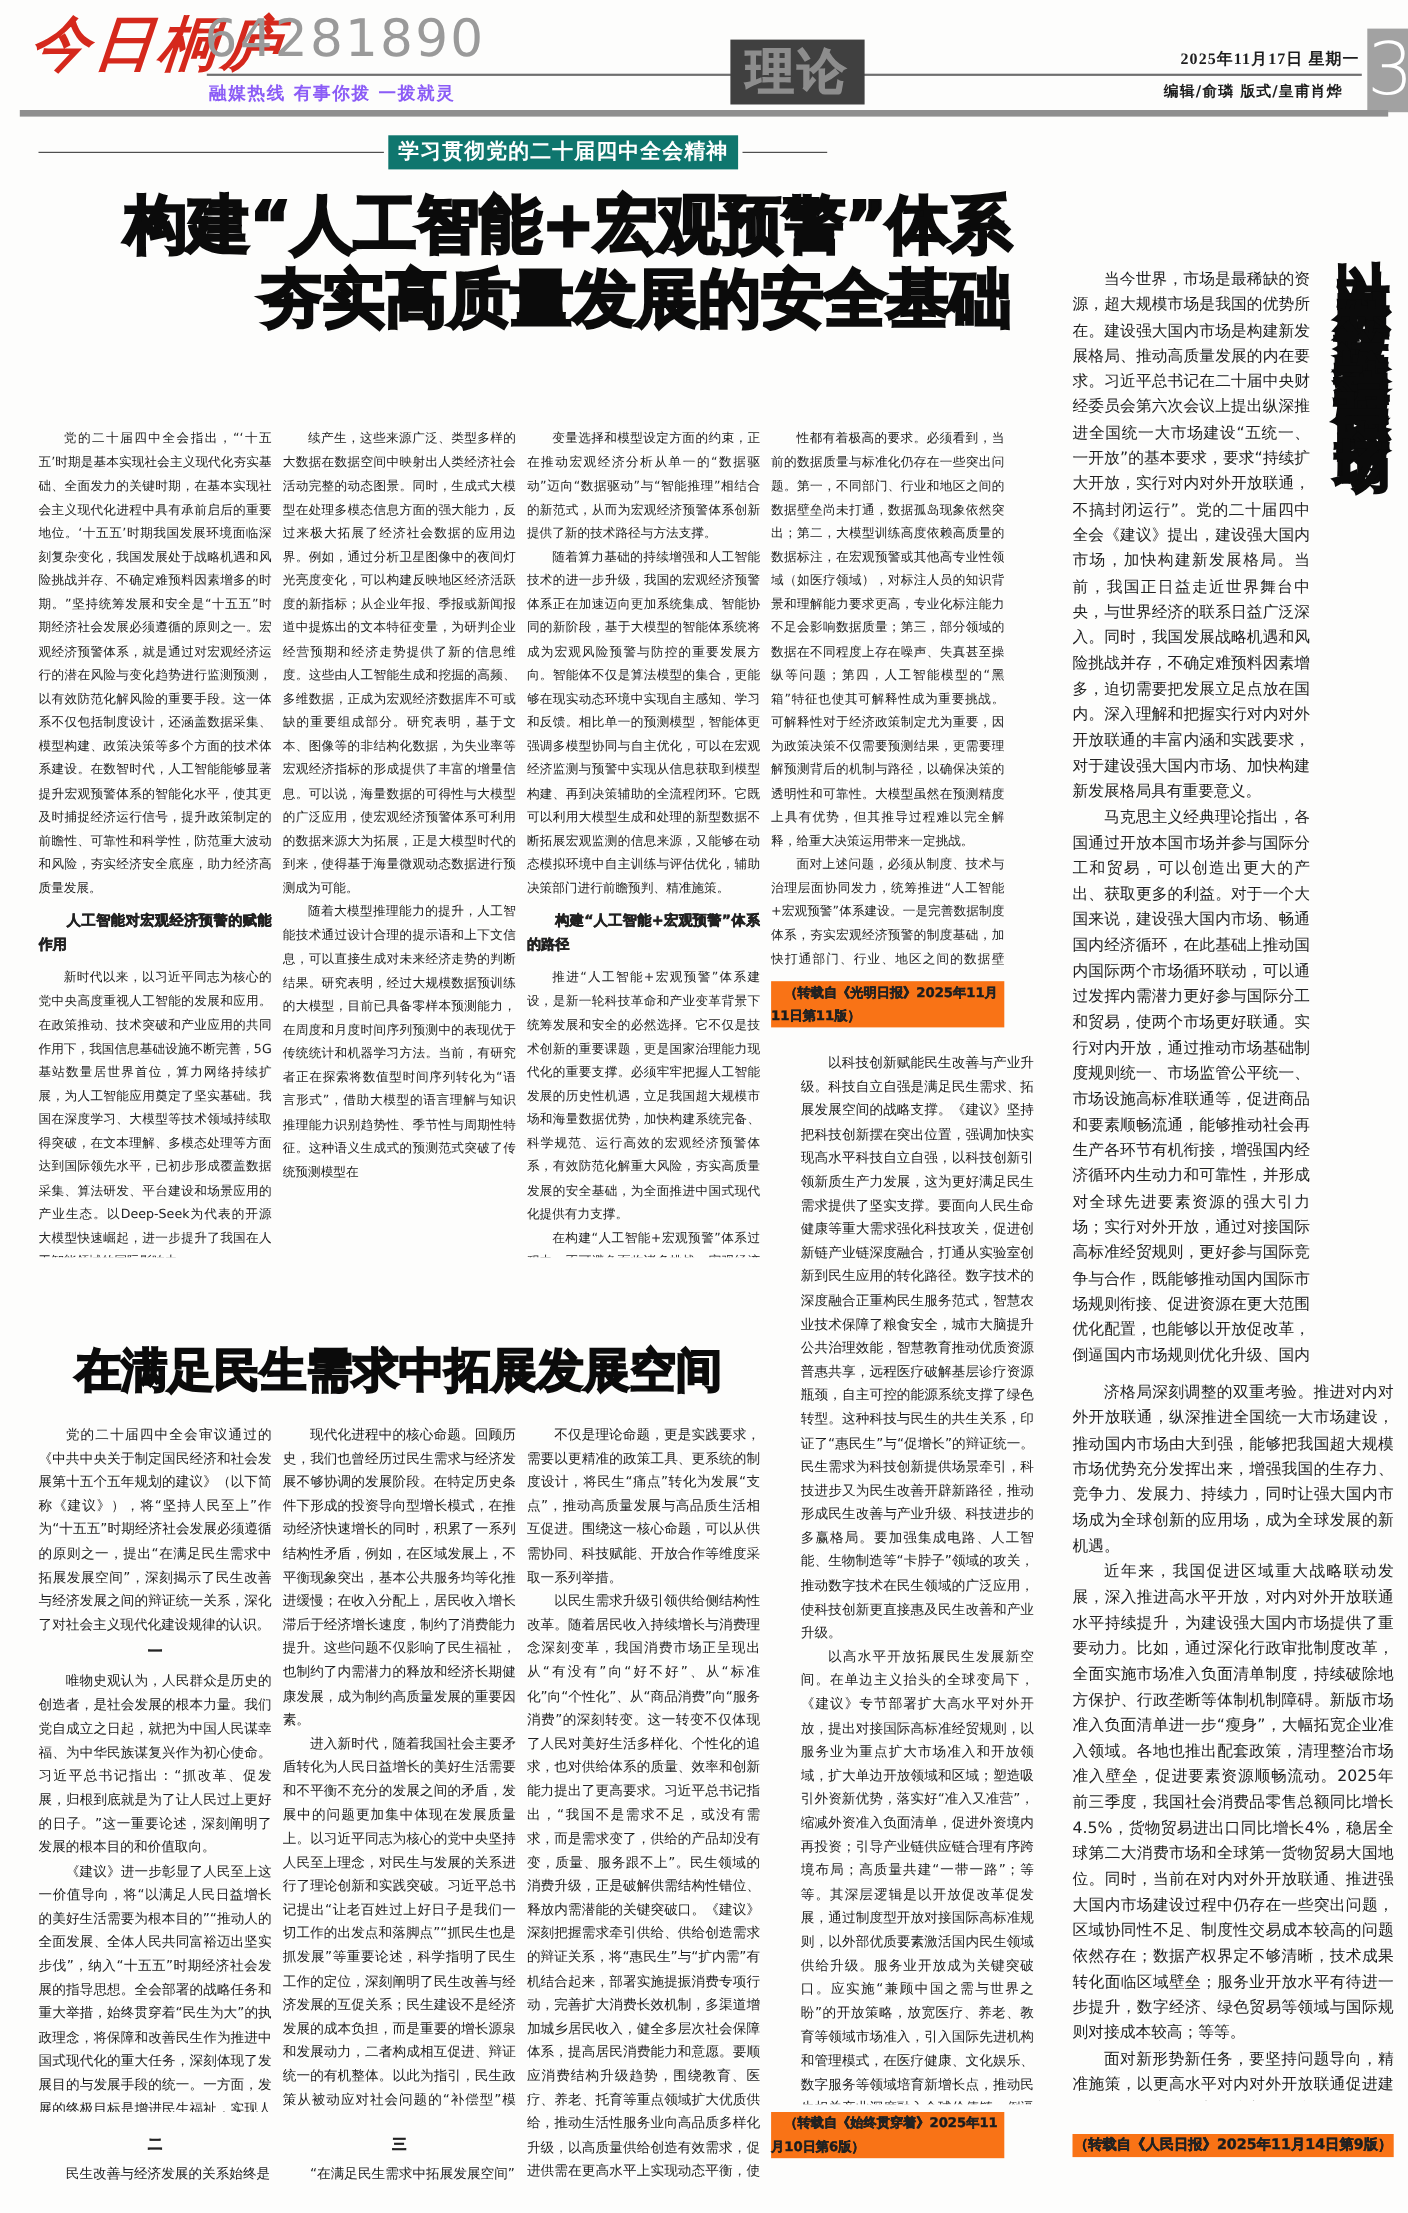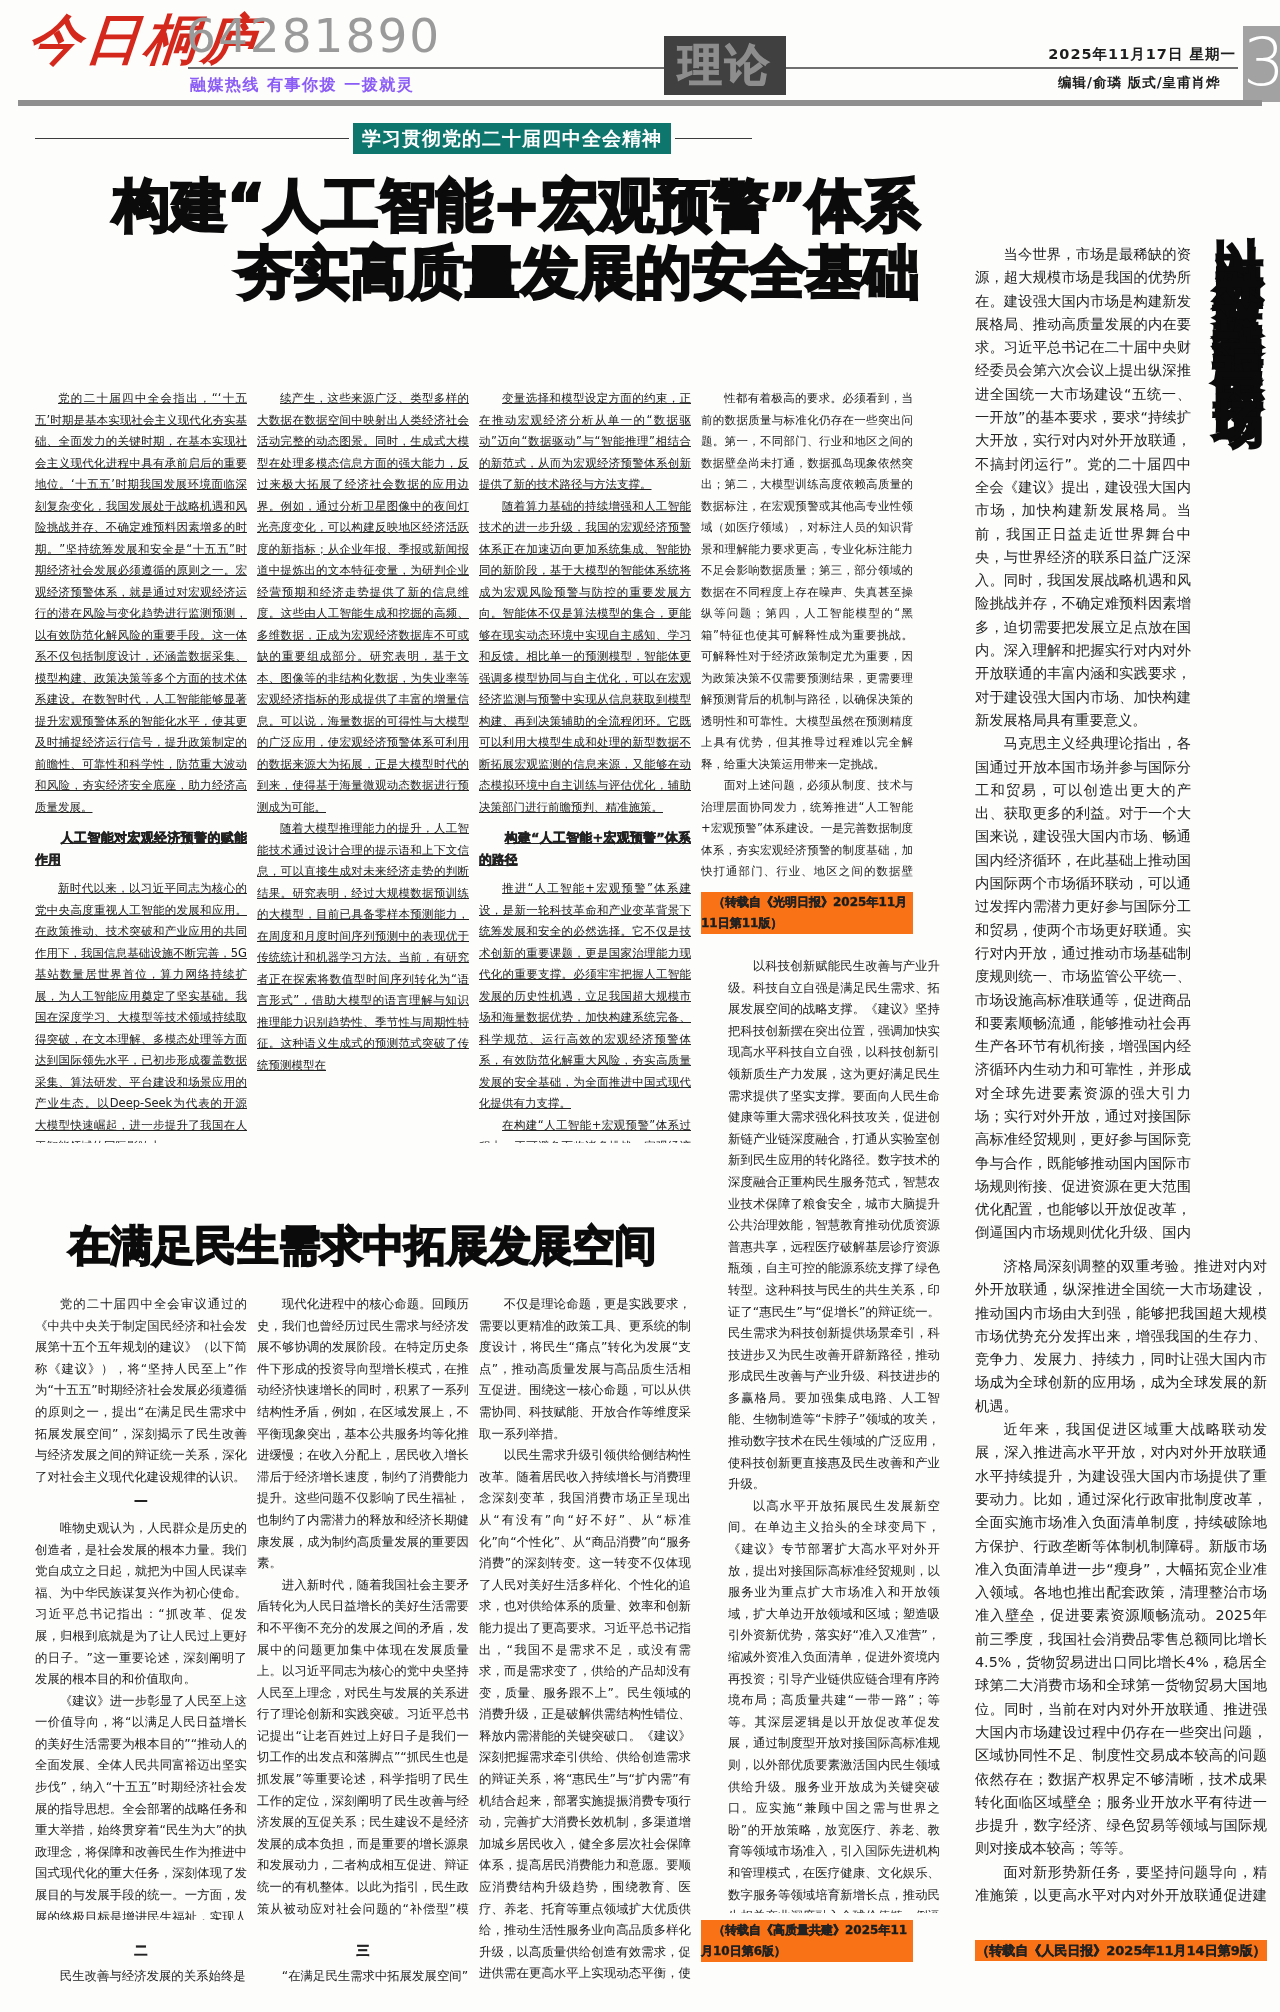--- a/index.html
+++ b/index.html
@@ -8,40 +8,40 @@
   .abs{position:absolute;}
   
   .logo{left:28px;top:4px;font-size:54px;font-weight:900;color:#d5281c;
         font-family:"DejaVu Serif","Liberation Serif",serif;font-style:italic;
         letter-spacing:4px;transform:skewX(-5deg);}
   .phone{left:186px;top:8px;font-size:47px;color:#9a9a9a;letter-spacing:2px;font-weight:500;}
   .headrule{left:188px;top:67px;width:1050px;height:2px;background:#6f6f6f;}
   .hotline{left:190px;top:75px;font-size:16px;font-weight:bold;color:#8b5cf6;letter-spacing:1.5px;}
   .section-name{left:664px;top:36px;font-size:44px;font-weight:900;color:#8d8d8d;
         letter-spacing:3px;background:#404040;padding:0 14px;-webkit-text-stroke:1.2px #8d8d8d;}
-  .datebox{right:44px;top:44px;text-align:right;}
+  .datebox{right:44px;top:44px;text-align:right;font-family:Liberation Serif, serif;}
   .date{font-size:14.5px;font-weight:bold;color:#1d1d1d;letter-spacing:1px;}
   .editors{left:1058px;top:74px;font-size:13.5px;font-weight:bold;color:#1d1d1d;letter-spacing:1px;}
   .pagenum{left:1243px;top:26px;width:37px;height:76px;background:#a2a2a2;color:#fff;
         font-size:66px;line-height:74px;text-align:center;font-weight:300;}
   .graybar{left:18px;top:100px;width:1244px;height:6px;background:#8f8f8f;}
   
   .banner{left:353px;top:123px;width:318px;height:31px;background:#0f766e;color:#fff;
         font-size:19px;font-weight:bold;line-height:31px;text-align:center;letter-spacing:1px;}
   .bline-l{left:35px;top:138px;width:314px;height:1px;background:#3c3c3c;}
   .bline-r{left:675px;top:138px;width:77px;height:1px;background:#3c3c3c;}
   
   .a1-title{left:20px;top:172px;width:900px;text-align:right;color:#0b0b0b;
         font-size:57px;line-height:67px;font-weight:900;-webkit-text-stroke:2.6px #0b0b0b;
         letter-spacing:0px;}
   .a2-title{left:35px;top:1218px;width:655px;text-align:center;color:#0b0b0b;
         font-size:42px;font-weight:900;-webkit-text-stroke:2px #0b0b0b;}
   
   .a1col{width:212px;font-size:11.5px;line-height:21.5px;text-align:justify;color:#222;}
-  .a1c{top:388px;height:755px;overflow:hidden;text-decoration:underline;}
+  .a1c{top:388px;height:755px;overflow:hidden;}
   
   .a2col{width:212px;font-size:12.4px;line-height:21.6px;text-align:justify;color:#222;
         display:flex;flex-direction:column;}
   .a2c{top:1293px;height:694px;gap:16px;}
   .flexfill{flex:1 1 auto;overflow:hidden;}
   
   .a3col{font-size:14.3px;line-height:23.3px;text-align:justify;color:#222;}
   .vtitle{left:1202px;top:198px;height:1056px;width:72px;writing-mode:vertical-rl;
         font-size:50px;line-height:70px;font-weight:900;color:#0b0b0b;
         -webkit-text-stroke:2.2px #0b0b0b;letter-spacing:9px;}
@@ -131,21 +131,21 @@
         <p class="bodyp">不仅是理论命题，更是实践要求，需要以更精准的政策工具、更系统的制度设计，将民生“痛点”转化为发展“支点”，推动高质量发展与高品质生活相互促进。围绕这一核心命题，可以从供需协同、科技赋能、开放合作等维度采取一系列举措。</p>
         <p class="bodyp">以民生需求升级引领供给侧结构性改革。随着居民收入持续增长与消费理念深刻变革，我国消费市场正呈现出从“有没有”向“好不好”、从“标准化”向“个性化”、从“商品消费”向“服务消费”的深刻转变。这一转变不仅体现了人民对美好生活多样化、个性化的追求，也对供给体系的质量、效率和创新能力提出了更高要求。习近平总书记指出，“我国不是需求不足，或没有需求，而是需求变了，供给的产品却没有变，质量、服务跟不上”。民生领域的消费升级，正是破解供需结构性错位、释放内需潜能的关键突破口。《建议》深刻把握需求牵引供给、供给创造需求的辩证关系，将“惠民生”与“扩内需”有机结合起来，部署实施提振消费专项行动，完善扩大消费长效机制，多渠道增加城乡居民收入，健全多层次社会保障体系，提高居民消费能力和意愿。要顺应消费结构升级趋势，围绕教育、医疗、养老、托育等重点领域扩大优质供给，推动生活性服务业向高品质多样化升级，以高质量供给创造有效需求，促进供需在更高水平上实现动态平衡，使民生需求升级成为产业升级、动能转换的强大牵引。</p>
       </div>
   </div>
   <div class="abs a2col" style="left:728px;top:955px;height:958px;overflow:hidden">
     <div class="flexfill">
         <p class="bodyp">以科技创新赋能民生改善与产业升级。科技自立自强是满足民生需求、拓展发展空间的战略支撑。《建议》坚持把科技创新摆在突出位置，强调加快实现高水平科技自立自强，以科技创新引领新质生产力发展，这为更好满足民生需求提供了坚实支撑。要面向人民生命健康等重大需求强化科技攻关，促进创新链产业链深度融合，打通从实验室创新到民生应用的转化路径。数字技术的深度融合正重构民生服务范式，智慧农业技术保障了粮食安全，城市大脑提升公共治理效能，智慧教育推动优质资源普惠共享，远程医疗破解基层诊疗资源瓶颈，自主可控的能源系统支撑了绿色转型。这种科技与民生的共生关系，印证了“惠民生”与“促增长”的辩证统一。民生需求为科技创新提供场景牵引，科技进步又为民生改善开辟新路径，推动形成民生改善与产业升级、科技进步的多赢格局。要加强集成电路、人工智能、生物制造等“卡脖子”领域的攻关，推动数字技术在民生领域的广泛应用，使科技创新更直接惠及民生改善和产业升级。</p>
         <p class="bodyp">以高水平开放拓展民生发展新空间。在单边主义抬头的全球变局下，《建议》专节部署扩大高水平对外开放，提出对接国际高标准经贸规则，以服务业为重点扩大市场准入和开放领域，扩大单边开放领域和区域；塑造吸引外资新优势，落实好“准入又准营”，缩减外资准入负面清单，促进外资境内再投资；引导产业链供应链合理有序跨境布局；高质量共建“一带一路”；等等。其深层逻辑是以开放促改革促发展，通过制度型开放对接国际高标准规则，以外部优质要素激活国内民生领域供给升级。服务业开放成为关键突破口。应实施“兼顾中国之需与世界之盼”的开放策略，放宽医疗、养老、教育等领域市场准入，引入国际先进机构和管理模式，在医疗健康、文化娱乐、数字服务等领域培育新增长点，推动民生相关产业深度融入全球价值链，倒逼国内服务标准提升，将开放成果切实转化为民生领域的优质供给。</p>
       </div>
   </div>
-  <div class="abs attrbox attribution" style="left:701px;top:1920px;width:212px">（转载自《高质量共建》2025年11月10日第6版）</div>
+  <div class="abs attrbox attribution" style="left:701px;top:1920px;width:212px">（转载自《始终贯穿着》2025年11月10日第6版）</div>
 
   <div class="abs a3col" style="left:975px;top:243px;width:216px;height:1002px;overflow:hidden">
       <p class="bodyp">当今世界，市场是最稀缺的资源，超大规模市场是我国的优势所在。建设强大国内市场是构建新发展格局、推动高质量发展的内在要求。习近平总书记在二十届中央财经委员会第六次会议上提出纵深推进全国统一大市场建设“五统一、一开放”的基本要求，要求“持续扩大开放，实行对内对外开放联通，不搞封闭运行”。党的二十届四中全会《建议》提出，建设强大国内市场，加快构建新发展格局。当前，我国正日益走近世界舞台中央，与世界经济的联系日益广泛深入。同时，我国发展战略机遇和风险挑战并存，不确定难预料因素增多，迫切需要把发展立足点放在国内。深入理解和把握实行对内对外开放联通的丰富内涵和实践要求，对于建设强大国内市场、加快构建新发展格局具有重要意义。</p>
       <p class="bodyp">马克思主义经典理论指出，各国通过开放本国市场并参与国际分工和贸易，可以创造出更大的产出、获取更多的利益。对于一个大国来说，建设强大国内市场、畅通国内经济循环，在此基础上推动国内国际两个市场循环联动，可以通过发挥内需潜力更好参与国际分工和贸易，使两个市场更好联通。实行对内开放，通过推动市场基础制度规则统一、市场监管公平统一、市场设施高标准联通等，促进商品和要素顺畅流通，能够推动社会再生产各环节有机衔接，增强国内经济循环内生动力和可靠性，并形成对全球先进要素资源的强大引力场；实行对外开放，通过对接国际高标准经贸规则，更好参与国际竞争与合作，既能够推动国内国际市场规则衔接、促进资源在更大范围优化配置，也能够以开放促改革，倒逼国内市场规则优化升级、国内市场发展水平不断提升，扩大国内市场的影响力和辐射力。</p>
     </div>
   <div class="abs vtitle">以对内对外开放联通推动建设强大国内市场</div>
   <div class="abs a3col" style="left:975px;top:1255px;width:292px;height:655px;overflow:hidden">
       <p class="bodyp">济格局深刻调整的双重考验。推进对内对外开放联通，纵深推进全国统一大市场建设，推动国内市场由大到强，能够把我国超大规模市场优势充分发挥出来，增强我国的生存力、竞争力、发展力、持续力，同时让强大国内市场成为全球创新的应用场，成为全球发展的新机遇。</p>
       <p class="bodyp">近年来，我国促进区域重大战略联动发展，深入推进高水平开放，对内对外开放联通水平持续提升，为建设强大国内市场提供了重要动力。比如，通过深化行政审批制度改革，全面实施市场准入负面清单制度，持续破除地方保护、行政垄断等体制机制障碍。新版市场准入负面清单进一步“瘦身”，大幅拓宽企业准入领域。各地也推出配套政策，清理整治市场准入壁垒，促进要素资源顺畅流动。2025年前三季度，我国社会消费品零售总额同比增长4.5%，货物贸易进出口同比增长4%，稳居全球第二大消费市场和全球第一货物贸易大国地位。同时，当前在对内对外开放联通、推进强大国内市场建设过程中仍存在一些突出问题，区域协同性不足、制度性交易成本较高的问题依然存在；数据产权界定不够清晰，技术成果转化面临区域壁垒；服务业开放水平有待进一步提升，数字经济、绿色贸易等领域与国际规则对接成本较高；等等。</p>
       <p class="bodyp">面对新形势新任务，要坚持问题导向，精准施策，以更高水平对内对外开放联通促进建设强大国内市场。着力完善要素市场化配置机制，优化区域开放布局，打破区域壁垒，促进资本、土地、技术、数据等要素跨区域自由流动，推进区域利益协调共享。着力推动内外贸一体化发展，简化出口转内销流程，畅通出口转内销路径；发挥好进博会、广交会、服贸会等展会作用，完善国内国际营销网络，建设内外贸一体化综合服务平台。稳步扩大规则、规制、管理、标准等制度型开放，提高国内国际标准一致性，营造市场化、法治化、国际化一流营商环境。实施自由贸易试验区提升战略，在自由贸易试验区和自由贸易港开展知识产权、政府采购、竞争政策等领域的改革开放先行先试，探索建立与国际高标准经贸规则相衔接的监管框架。</p>

